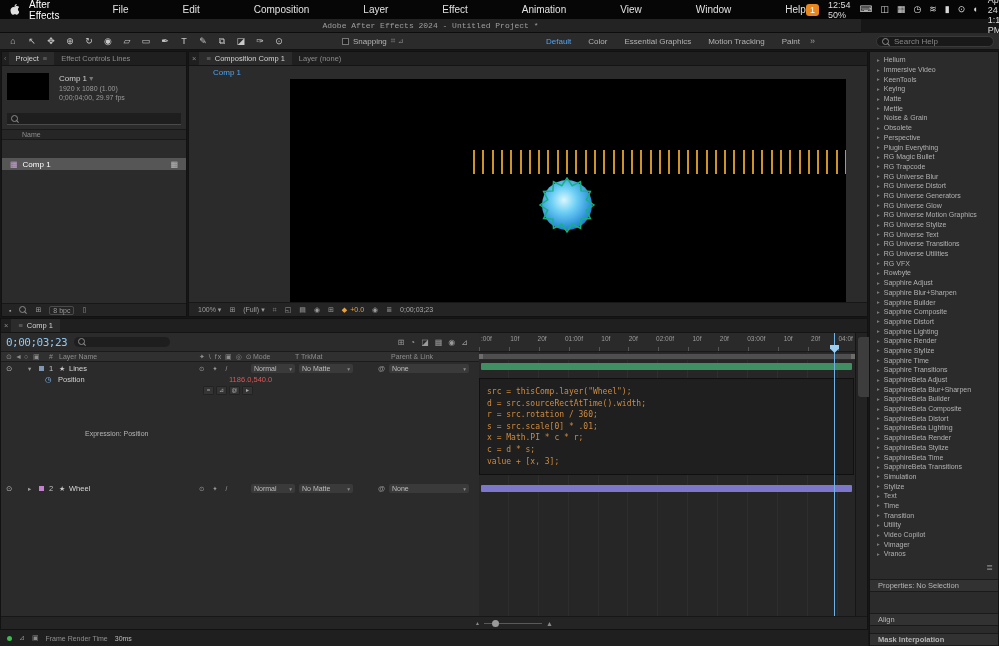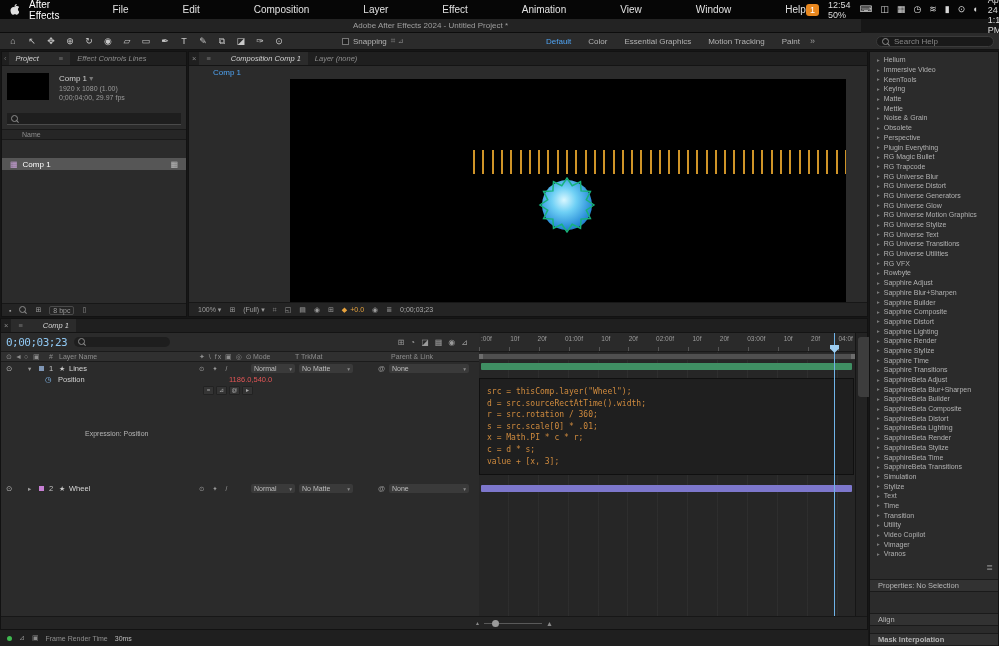--- a/index.html
+++ b/index.html
@@ -14,21 +14,21 @@
   .app-name { font-weight:normal; color:#fff; margin-right:13px; }
   .menus { display:flex; gap:14px; }
   .menu-item { color:#e2e2e2;padding-left:40px; }
   .menubar-right { margin-left:auto; display:flex; align-items:center; gap:9px; font-size:9px; color:#ddd; }
   .notif-badge { background:#e8871e; color:#fff; border-radius:3px; padding:0 4px; height:12px; line-height:12px; font-size:9px; }
   .mb-icons { display:flex; gap:8px; color:#d8d8d8; font-size:9px; }
   .mb-icon { line-height:19px; }
 
   
   .titlebar { position:absolute; left:0; top:19px; width:861px; height:14px; background:#232323;
-              border-bottom:1px solid #0d0d0d; color:#9f9f9f; font-size:8px; text-align:center; line-height:14px; }
+              border-bottom:1px solid #0d0d0d; color:#9f9f9f; font-size:8px; text-align:center; line-height:14px;font-family:Liberation Mono, monospace; }
 
   
   .toolbar { position:absolute; left:0; top:33px; width:999px; height:17px; background:#2b2b2b;
              border-bottom:1px solid #121212; display:flex; align-items:center; padding:0 8px; }
   .tools { display:flex; gap:9px; color:#c9c9c9; font-size:9px; }
   .tool { width:10px; text-align:center; }
   .snapping { display:flex; align-items:center; gap:4px; margin-left:58px; font-size:8px; color:#b5b5b5; }
   .checkbox { width:7px; height:7px; border:1px solid #777; background:#1f1f1f; }
   .snap-glyphs { color:#9a9a9a; font-size:8px; letter-spacing:3px; }
   .workspaces { display:flex; gap:17px; margin-left:140px; font-size:8px; color:#b3b3b3; }
@@ -38,21 +38,21 @@
                  border:1px solid #3a3a3a; border-radius:6px; display:flex; align-items:center; gap:4px;
                  padding:0 5px; color:#868686; font-size:8px; }
   .mag { position:relative; width:8px; height:8px; flex:0 0 8px; }
   .mag::before { content:""; position:absolute; left:0; top:0; width:5px; height:5px; border:1px solid #8a8a8a; border-radius:50%; }
   .mag::after { content:""; position:absolute; left:5px; top:6px; width:3px; height:1px; background:#8a8a8a; transform:rotate(45deg); }
 
   
   .panel { position:absolute; background:#2b2b2b; border:1px solid #121212; }
   .panel-tabs { display:flex; align-items:center; height:14px; background:#1f1f1f; border-bottom:1px solid #141414;
                 font-size:7.5px; color:#8d8d8d; white-space:nowrap; overflow:hidden; }
-  .tab { display:flex; align-items:center; gap:20px; padding:0 7px; height:30px;font-style:italic; }
+  .tab { display:flex; align-items:center; gap:4px; padding:0 7px; height:30px; }
   .tab.active { background:#2b2b2b; color:#d2d2d2; }
   .tmenu { color:#777; }
   .tclose { color:#8a8a8a; padding:0 3px; }
   .tchev { color:#6f6f6f; padding:0 2px; }
 
   
   .project-panel { left:1px; top:51px; width:186px; height:266px; }
   .project-info { display:flex; gap:10px; padding:7px 5px 5px 5px; }
   .thumb { width:42px; height:27px; background:#000; }
   .comp-meta { font-size:7px; color:#9a9a9a; line-height:9px; }

